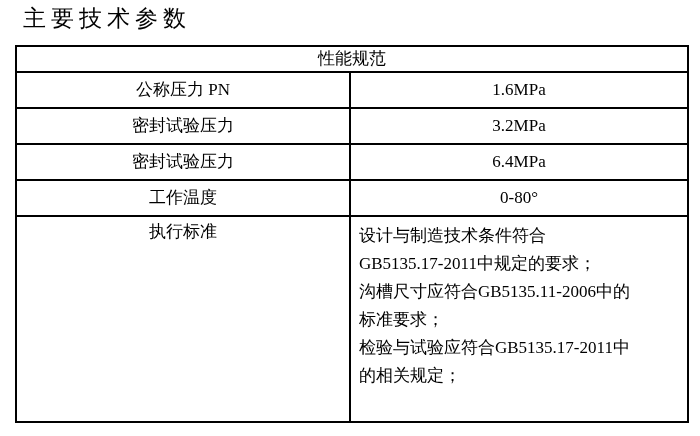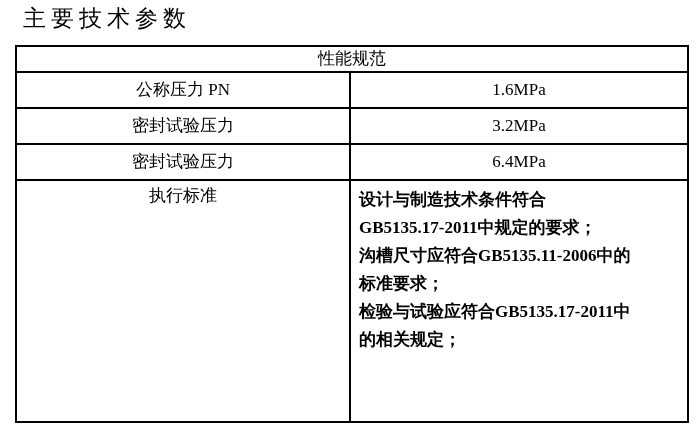--- a/index.html
+++ b/index.html
@@ -53,21 +53,20 @@
   td.standard-label {
     padding-top: 4px;
   }
   td.standard-value {
     text-align: left;
     padding: 5px 6px 0 8px;
   }
   .standard-line {
     line-height: 28px;
     white-space: nowrap;
-    font-weight: bold;
   }
 </style>
 </head>
 <body>
 
 <div class="page-title">主要技术参数</div>
 
 <table class="spec-table">
   <colgroup>
     <col class="c-label">
@@ -83,20 +82,24 @@
       <td>1.6MPa</td>
     </tr>
     <tr class="data-row">
       <td>密封试验压力</td>
       <td>3.2MPa</td>
     </tr>
     <tr class="data-row">
       <td>密封试验压力</td>
       <td>6.4MPa</td>
     </tr>
+    <tr class="data-row">
+      <td>工作温度</td>
+      <td>0-80°</td>
+    </tr>
 
     <tr class="standard-row">
       <td class="standard-label">执行标准</td>
       <td class="standard-value">
         <div class="standard-line">设计与制造技术条件符合</div>
         <div class="standard-line">GB5135.17-2011中规定的要求；</div>
         <div class="standard-line">沟槽尺寸应符合GB5135.11-2006中的</div>
         <div class="standard-line">标准要求；</div>
         <div class="standard-line">检验与试验应符合GB5135.17-2011中</div>
         <div class="standard-line">的相关规定；</div>

